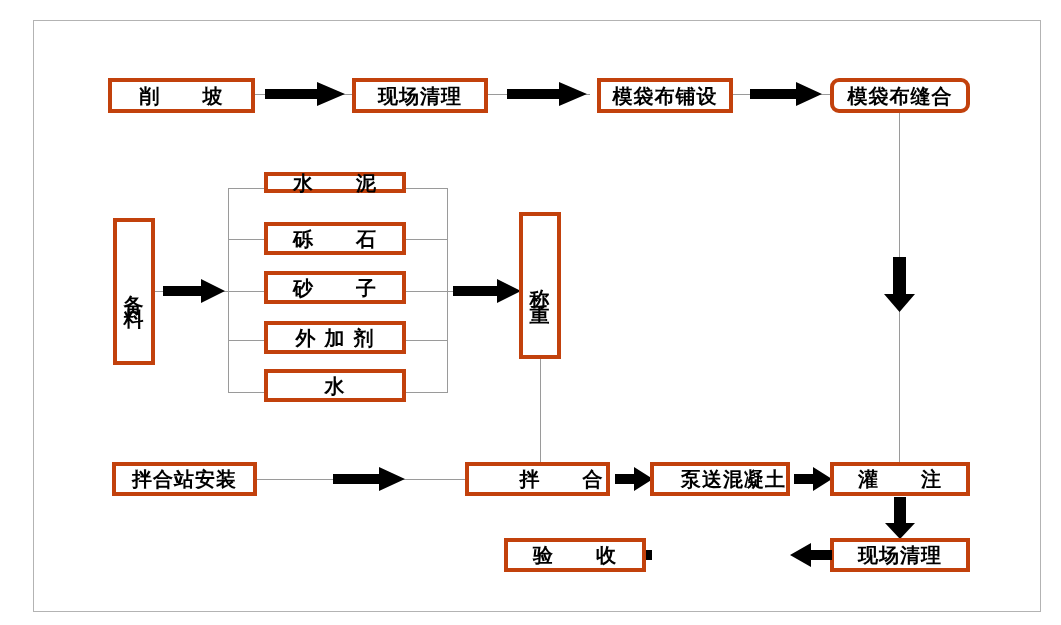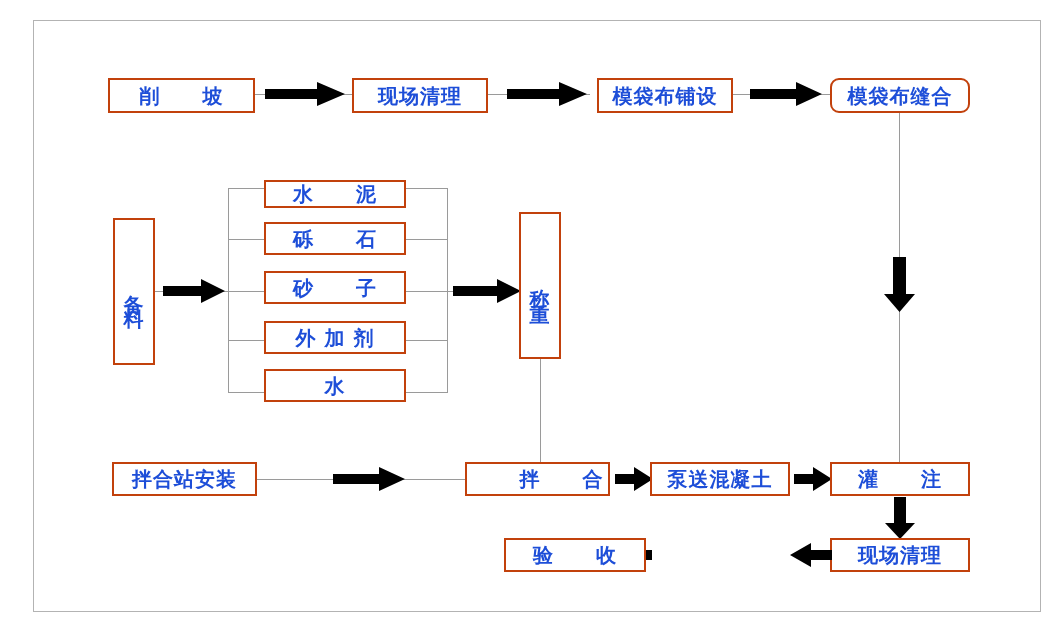--- a/index.html
+++ b/index.html
@@ -22,26 +22,26 @@
     left: 33px;
     top: 20px;
     width: 1008px;
     height: 592px;
     border: 1px solid #b3b3b3;
     box-sizing: border-box;
   }
   .node {
     position: absolute;
     box-sizing: border-box;
-    border: 2px solid #c2410c;
+    border: 4px solid #c2410c;
     background: #ffffff;
     display: flex;
     align-items: center;
     justify-content: center;
-    color: #1d4ed8;
+    color: #000000;
     font-family: "DejaVu Sans", "Liberation Sans", sans-serif;
     font-size: 20px;
     font-weight: 600;
     letter-spacing: 1px;
     white-space: pre;
     line-height: 1;
   }
   .node.vertical {
     writing-mode: vertical-rl;
     text-orientation: upright;
@@ -141,21 +141,21 @@
   <div class="line-h" style="left:228px; top:291px; width:36px;"></div>
   <div class="line-h" style="left:228px; top:340px; width:36px;"></div>
   <div class="line-h" style="left:228px; top:392px; width:36px;"></div>
 
   <div class="line-h" style="left:406px; top:188px; width:42px;"></div>
   <div class="line-h" style="left:406px; top:239px; width:42px;"></div>
   <div class="line-h" style="left:406px; top:291px; width:42px;"></div>
   <div class="line-h" style="left:406px; top:340px; width:42px;"></div>
   <div class="line-h" style="left:406px; top:392px; width:42px;"></div>
 
-  <div class="node" style="left:264px; top:180px; width:142px; height:28px;">
+  <div class="node" style="left:264px; top:172px; width:142px; height:21px;">
     <span class="lbl">水　　泥</span>
   </div>
   <div class="node" style="left:264px; top:222px; width:142px; height:33px;">
     <span class="lbl">砾　　石</span>
   </div>
   <div class="node" style="left:264px; top:271px; width:142px; height:33px;">
     <span class="lbl">砂　　子</span>
   </div>
   <div class="node" style="left:264px; top:321px; width:142px; height:33px;">
     <span class="lbl">外 加 剂</span>
@@ -191,21 +191,21 @@
   <div class="node" style="left:465px; top:462px; width:145px; height:34px;padding-left:48px;">
     <span class="lbl">拌　　合</span>
   </div>
 
   <div class="arrow" style="left:615px; top:467px;">
     <svg width="38" height="24" viewBox="0 0 38 24">
         <path d="M0 7 H19 V0 L38 12 L19 24 V17 H0 Z" fill="#000"></path>
       </svg>
   </div>
 
-  <div class="node" style="left:650px; top:462px; width:140px; height:34px;">
+  <div class="node" style="left:650px; top:462px; width:140px; height:34px;justify-content:flex-end;">
     <span class="lbl">泵送混凝土</span>
   </div>
 
   <div class="arrow" style="left:794px; top:467px;">
     <svg width="38" height="24" viewBox="0 0 38 24">
         <path d="M0 7 H19 V0 L38 12 L19 24 V17 H0 Z" fill="#000"></path>
       </svg>
   </div>
 
   <div class="node" style="left:830px; top:462px; width:140px; height:34px;">

